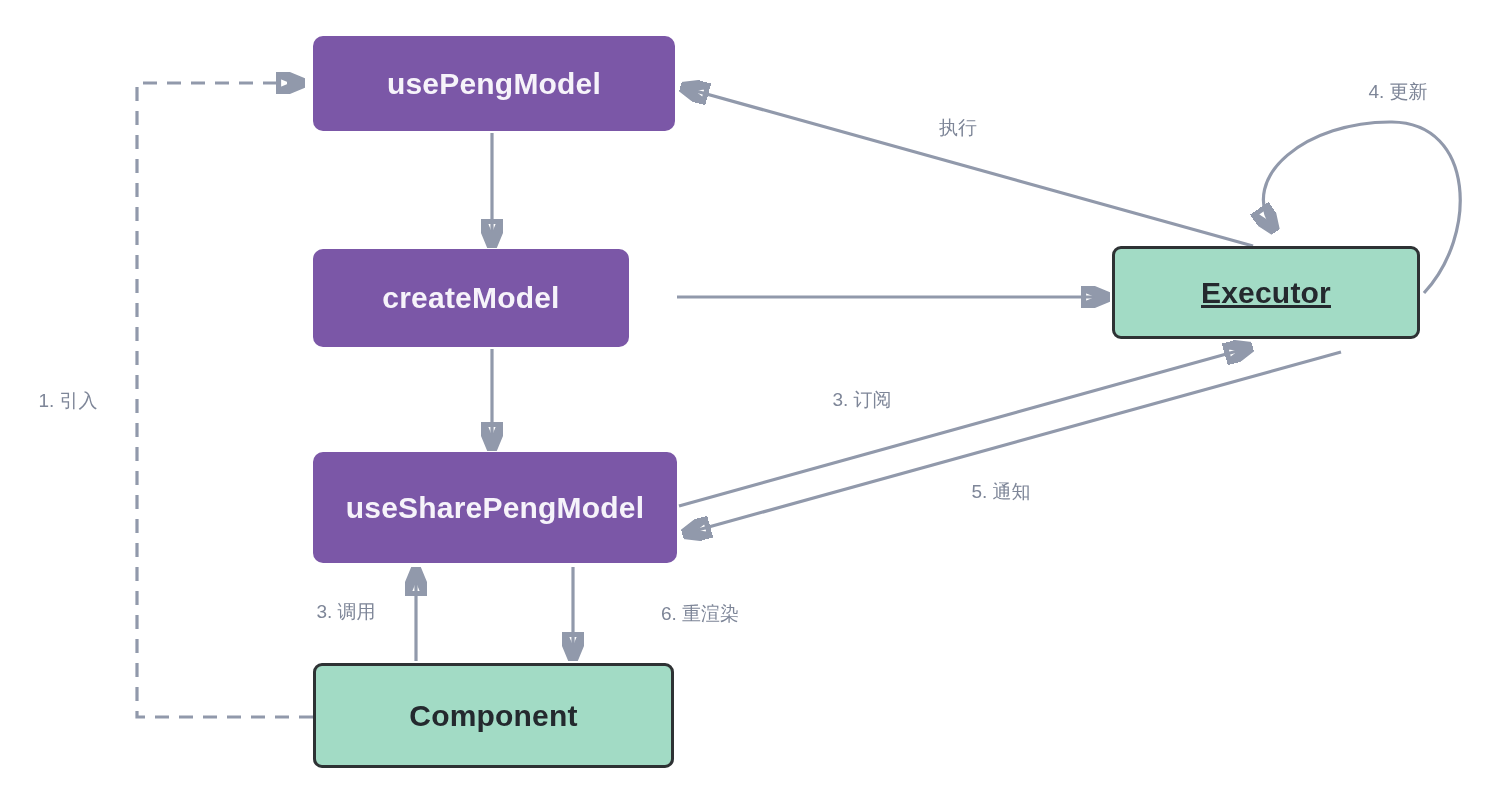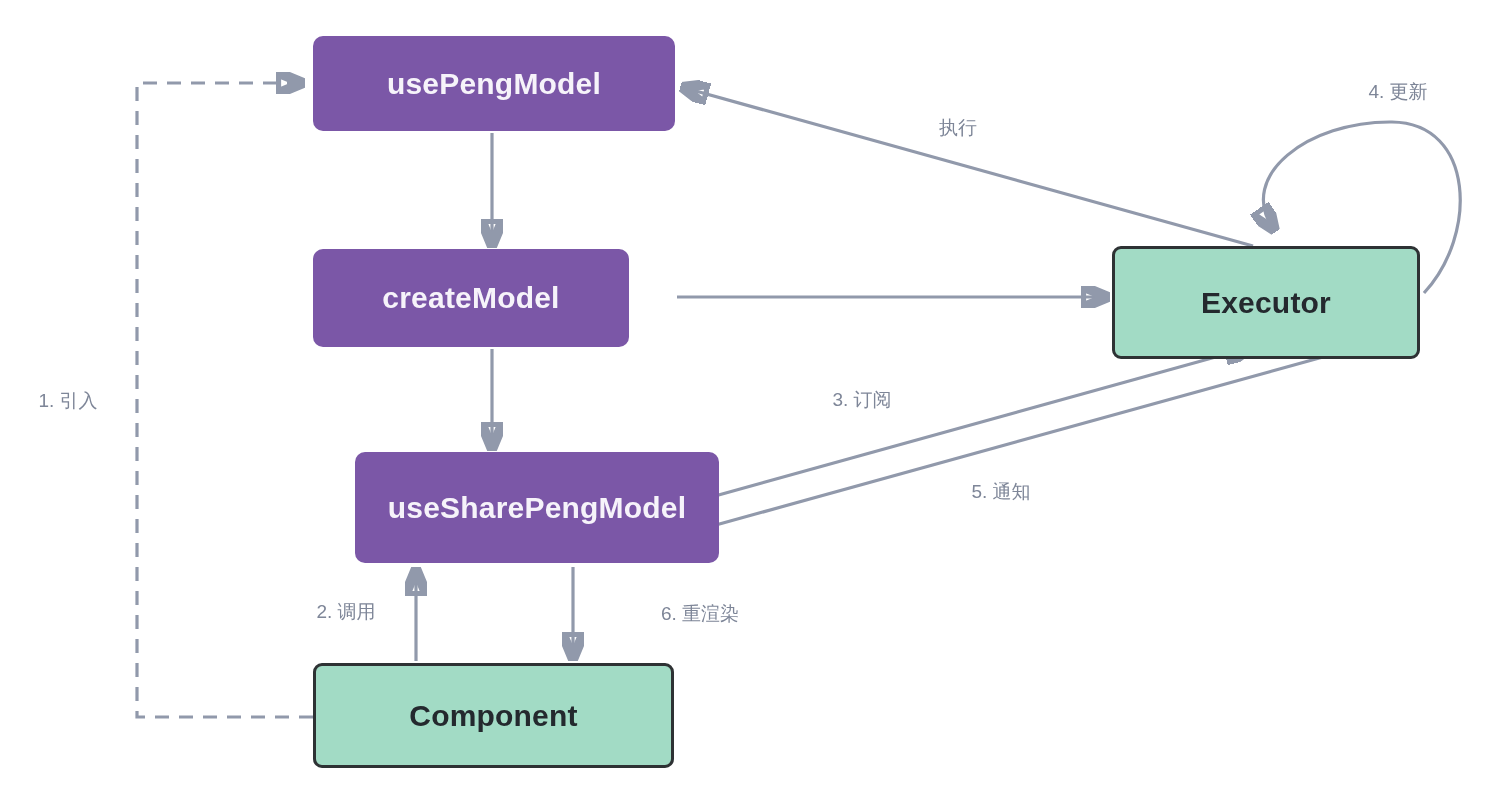--- a/index.html
+++ b/index.html
@@ -59,22 +59,22 @@
   }
   .node.green {
     background: var(--green-node);
     color: var(--green-text);
     border: 3px solid var(--green-border);
     border-radius: 9px;
   }
 
   #node-use-peng-model      { left: 313px; top: 36px;  width: 362px; height: 95px;  }
   #node-create-model        { left: 313px; top: 249px; width: 316px; height: 98px;  }
-  #node-use-share-peng-model{ left: 313px; top: 452px; width: 364px; height: 111px; margin-left: 42px; }
-  #node-executor            { left: 1112px; top: 246px; width: 308px; height: 113px; }
+  #node-use-share-peng-model{ left: 313px; top: 452px; width: 364px; height: 111px; }
+  #node-executor            { left: 1112px; top: 246px; width: 308px; height: 93px; text-decoration: underline; }
   #node-component           { left: 313px; top: 663px; width: 361px; height: 105px; }
 
   .edge-label {
     position: absolute;
     transform: translate(-50%, -50%);
     font-size: 19px;
     font-weight: 500;
     color: var(--label-text);
     white-space: nowrap;
   }
@@ -132,16 +132,16 @@
   <span class="edge-label" id="label-import">1. 引入</span>
 
   <span class="edge-label" id="label-execute">执行</span>
 
   <span class="edge-label" id="label-update">4. 更新</span>
 
   <span class="edge-label" id="label-subscribe">3. 订阅</span>
 
   <span class="edge-label" id="label-notify">5. 通知</span>
 
-  <span class="edge-label" id="label-call">2. 调用</span>
+  <span class="edge-label" id="label-call">3. 调用</span>
 
   <span class="edge-label" id="label-rerender">6. 重渲染</span>
 </div>
 
 </body></html>

